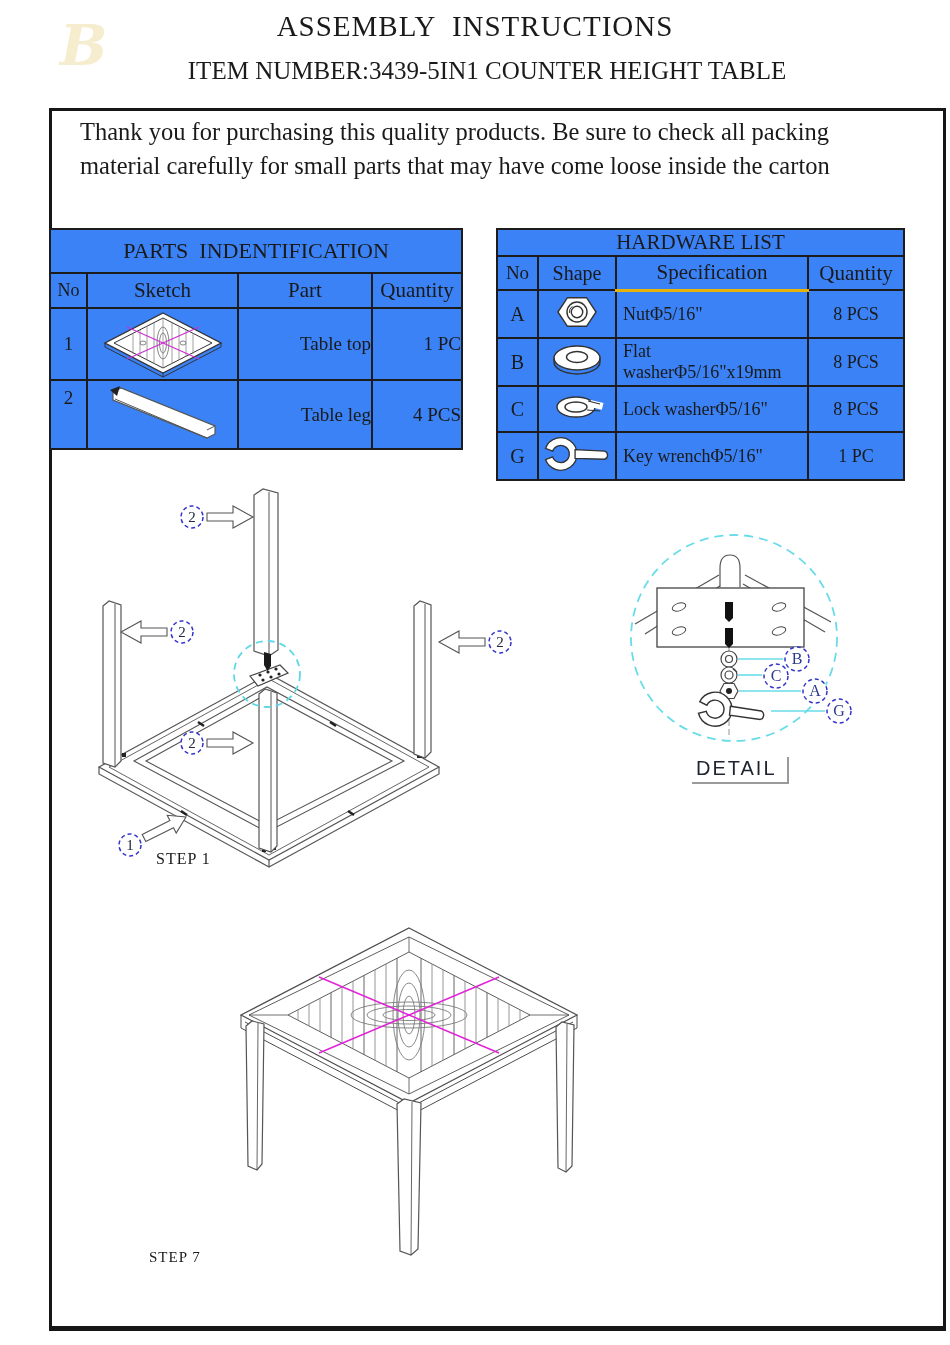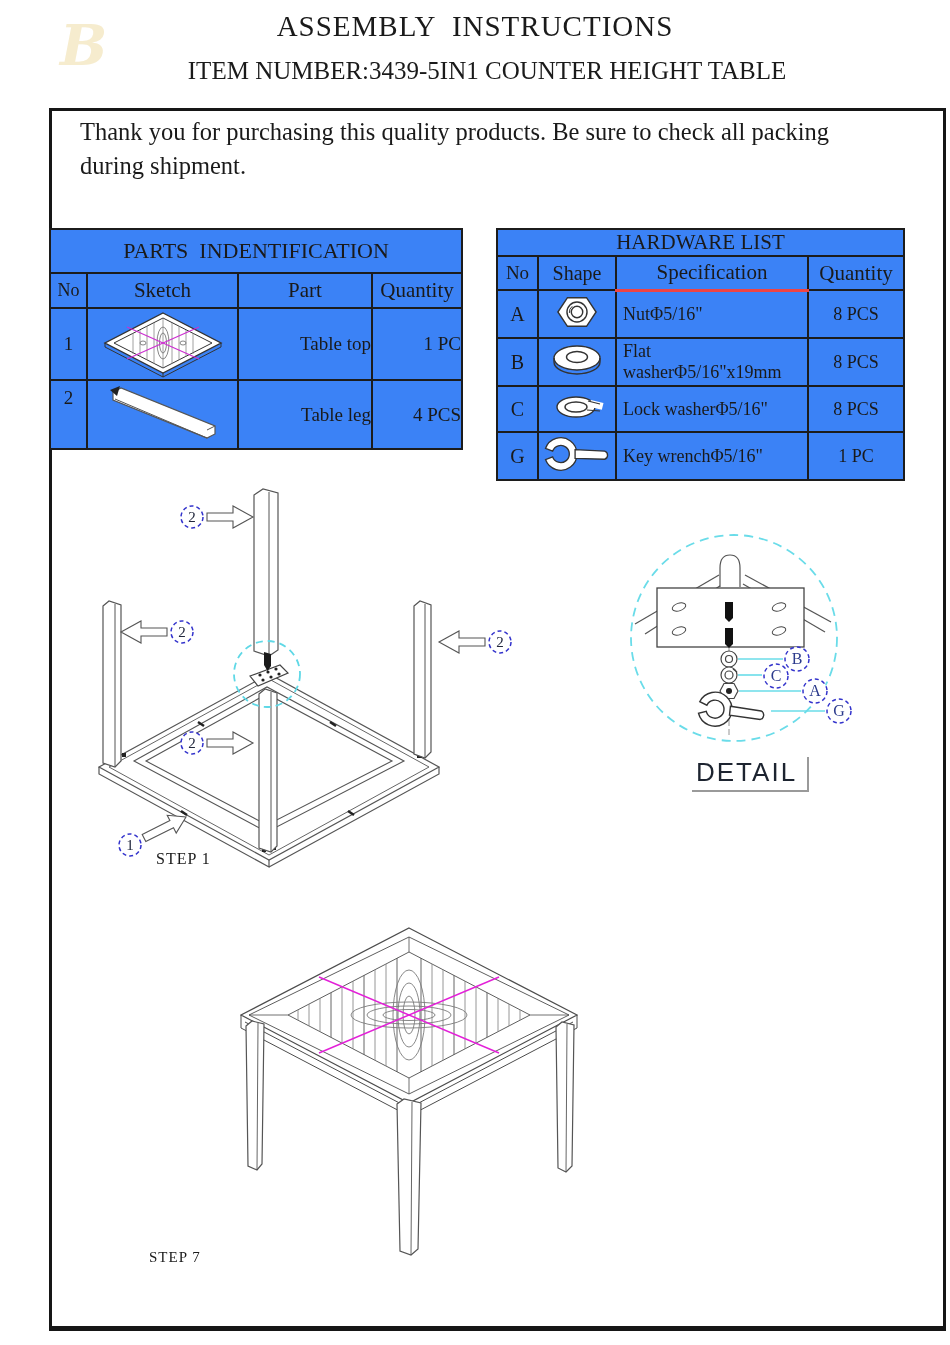--- a/index.html
+++ b/index.html
@@ -20,46 +20,46 @@
   .tbl-title{text-align:center;font-size:22px;}
   .hdr{text-align:center;font-size:21px;}
   .cell{font-size:19px;}
   .c-center{text-align:center;}
   .c-left{text-align:right;padding-left:14px;}
   .parts-table{left:-3px;top:117px;}
   .hardware-table{left:444px;top:117px;}
   .hw-spec{font-size:18px;padding-left:6px;}
   .hw-qty{font-size:18px;text-align:center;}
   .shape-cell{text-align:center;vertical-align:middle;}
-  .spec-hdr{border-bottom:3px solid #ef4444;}
+  .spec-hdr{border-bottom:3px solid #eab308;}
 
   .step-label{position:absolute;font-size:16px;letter-spacing:1px;}
   .detail-label{position:absolute;left:640px;top:646px;font-family:"Liberation Sans",sans-serif;
-                font-size:26px;letter-spacing:2px;color:#1d2430;padding:0 10px 2px 4px;
+                font-size:20px;letter-spacing:2px;color:#1d2430;padding:0 10px 2px 4px;
                 border-bottom:2px solid #9a9a9a;border-right:2px solid #9a9a9a;}
   .page-footer{position:absolute;left:0;top:1168px;width:100%;text-align:center;font-size:25px;}
   svg{position:absolute;overflow:visible;}
   svg text{font-family:"Liberation Serif",serif;}
   .callout-num{font-size:15px;fill:#20263b;}
   .callout-letter{font-size:16px;fill:#2b3a8c;}
 </style>
 </head>
 <body>
 
 <div class="page">
 
   <div class="watermark">B</div>
   <div class="doc-title pre">ASSEMBLY  INSTRUCTIONS</div>
   <div class="doc-subtitle">ITEM NUMBER:3439-5IN1 COUNTER HEIGHT TABLE</div>
 
   <div class="mainbox">
 
     <div class="intro">
       <div>Thank you for purchasing this quality products. Be sure to check all packing</div>
-      <div>during shipment.</div>
+      <div>material carefully for small parts that may have come loose inside the carton</div>
     </div>
 
     <table class="parts-table">
       <colgroup>
           <col style="width:37px">
           <col style="width:151px">
           <col style="width:134px">
           <col style="width:90px">
         </colgroup>
       <tbody>

